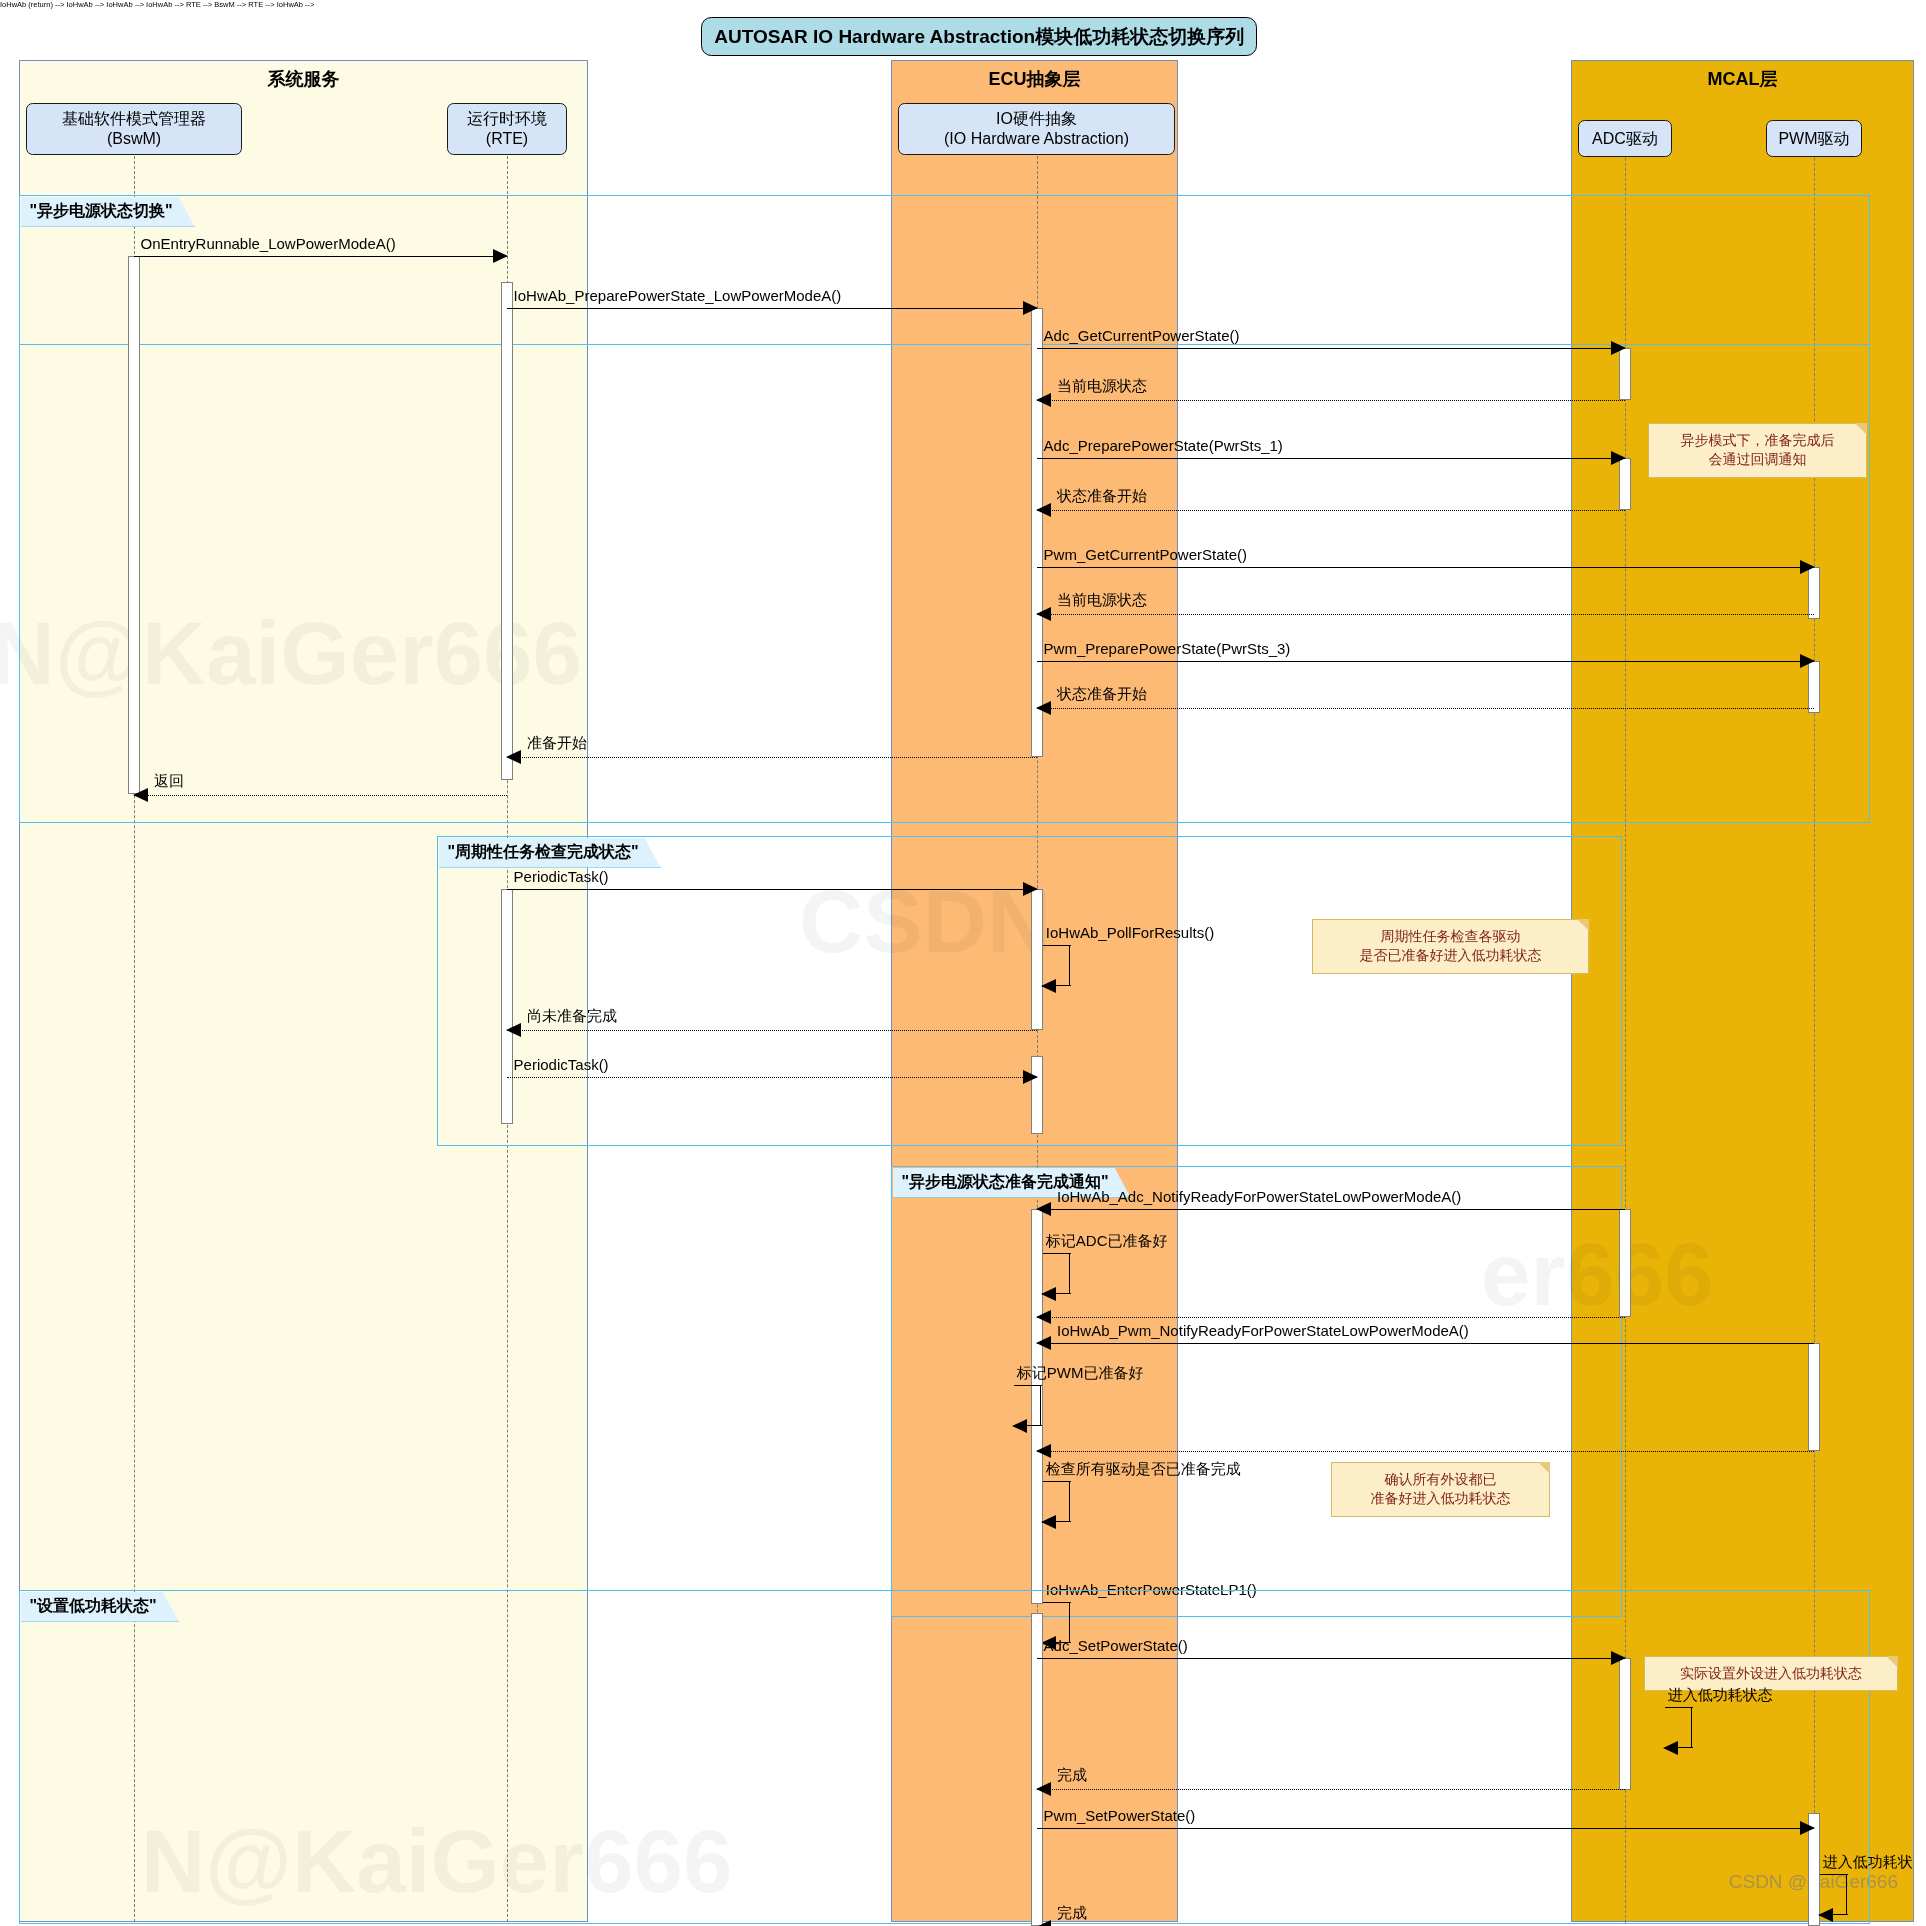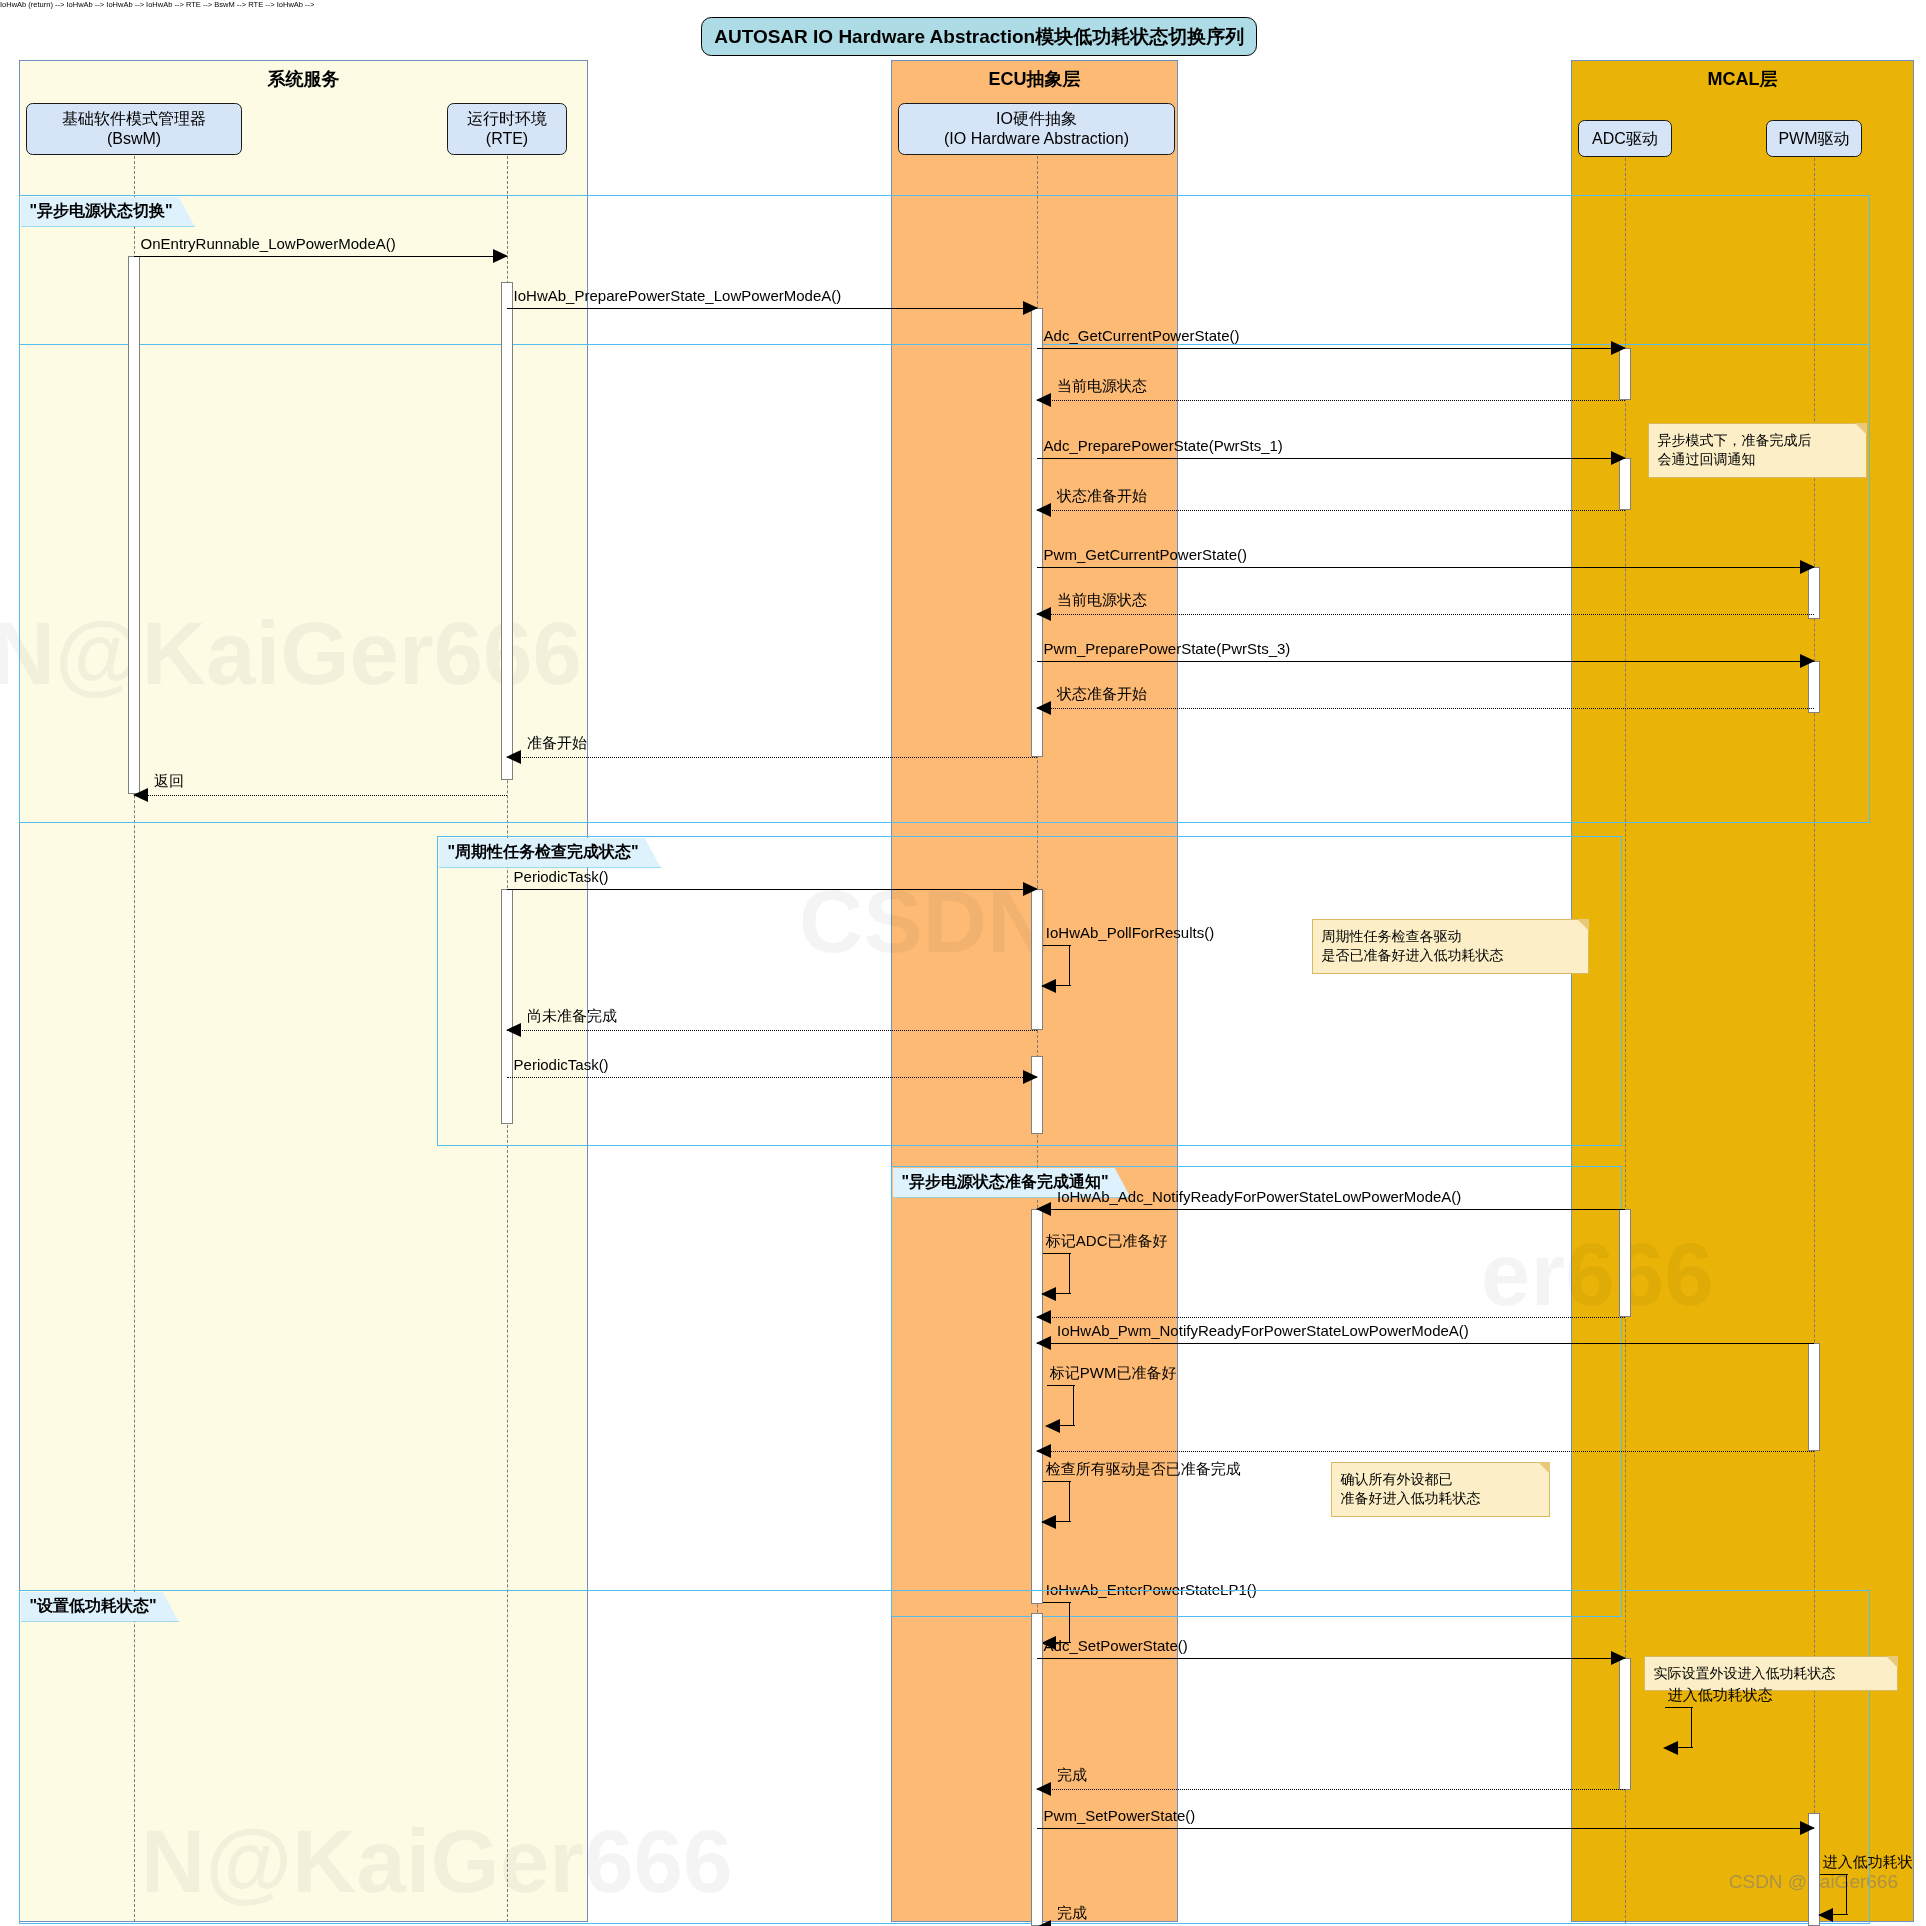--- a/index.html
+++ b/index.html
@@ -81,22 +81,23 @@
   .selfmsg .top { position:absolute; left:0; top:0; width:28px; height:0; border-top:1.9px solid #000; }
   .selfmsg .side { position:absolute; left:26px; top:0; width:0; height:100%; border-left:1.9px solid #000; }
   .selfmsg .bot { position:absolute; left:0; bottom:0; width:28px; height:0; border-top:1.9px solid #000; }
   .selfmsg .ah { position:absolute; left:-1.9px; bottom:-7px; width:0; height:0;
     border-top:7.5px solid transparent; border-bottom:7.5px solid transparent; border-right:15px solid #000; }
   .selfmsg .label { position:absolute; left:2.8px; top:-21px; font-size:15px; white-space:nowrap; color:#000; }
 
   
   .note {
     position:absolute; background:#fcefc7; border:1.4px solid #d8b860;
-    font-size:14px; color:#000000; line-height:1.42; padding:6.6px 8.5px;
+    font-size:14px; color:#7f1d1d; line-height:1.42; padding:6.6px 8.5px;
     white-space:pre-line;
+    text-align:center;
   }
   .note::after {
     content:""; position:absolute; right:-1.4px; top:-1.4px;
     border-left:12.2px solid transparent; border-top:12.2px solid #e8c97c;
   }
 
   
   .wm {
     position:absolute; color:rgba(0,0,0,0.045); font-size:89px;
     font-weight:bold; pointer-events:none; white-space:nowrap;
@@ -341,21 +342,21 @@
   </div>
 
   
   <div class="msg" style="left:1037px; top:1343px; width:777px;">
     <div class="line"></div>
     <div class="arrowhead l"></div>
     <div class="label left" style="left:20px;">IoHwAb_Pwm_NotifyReadyForPowerStateLowPowerModeA()</div>
   </div>
 
   
-  <div class="selfmsg" style="left:1047px; top:1385px; width:29px; height:41px;">
+  <div class="selfmsg" style="left:1014px; top:1385px; width:29px; height:41px;">
     <div class="top"></div>
     <div class="side"></div>
     <div class="bot"></div>
     <div class="ah"></div>
     <div class="label">标记PWM已准备好</div>
   </div>
 
   
   <div class="msg dashed" style="left:1037px; top:1451px; width:777px;">
     <div class="line"></div>

